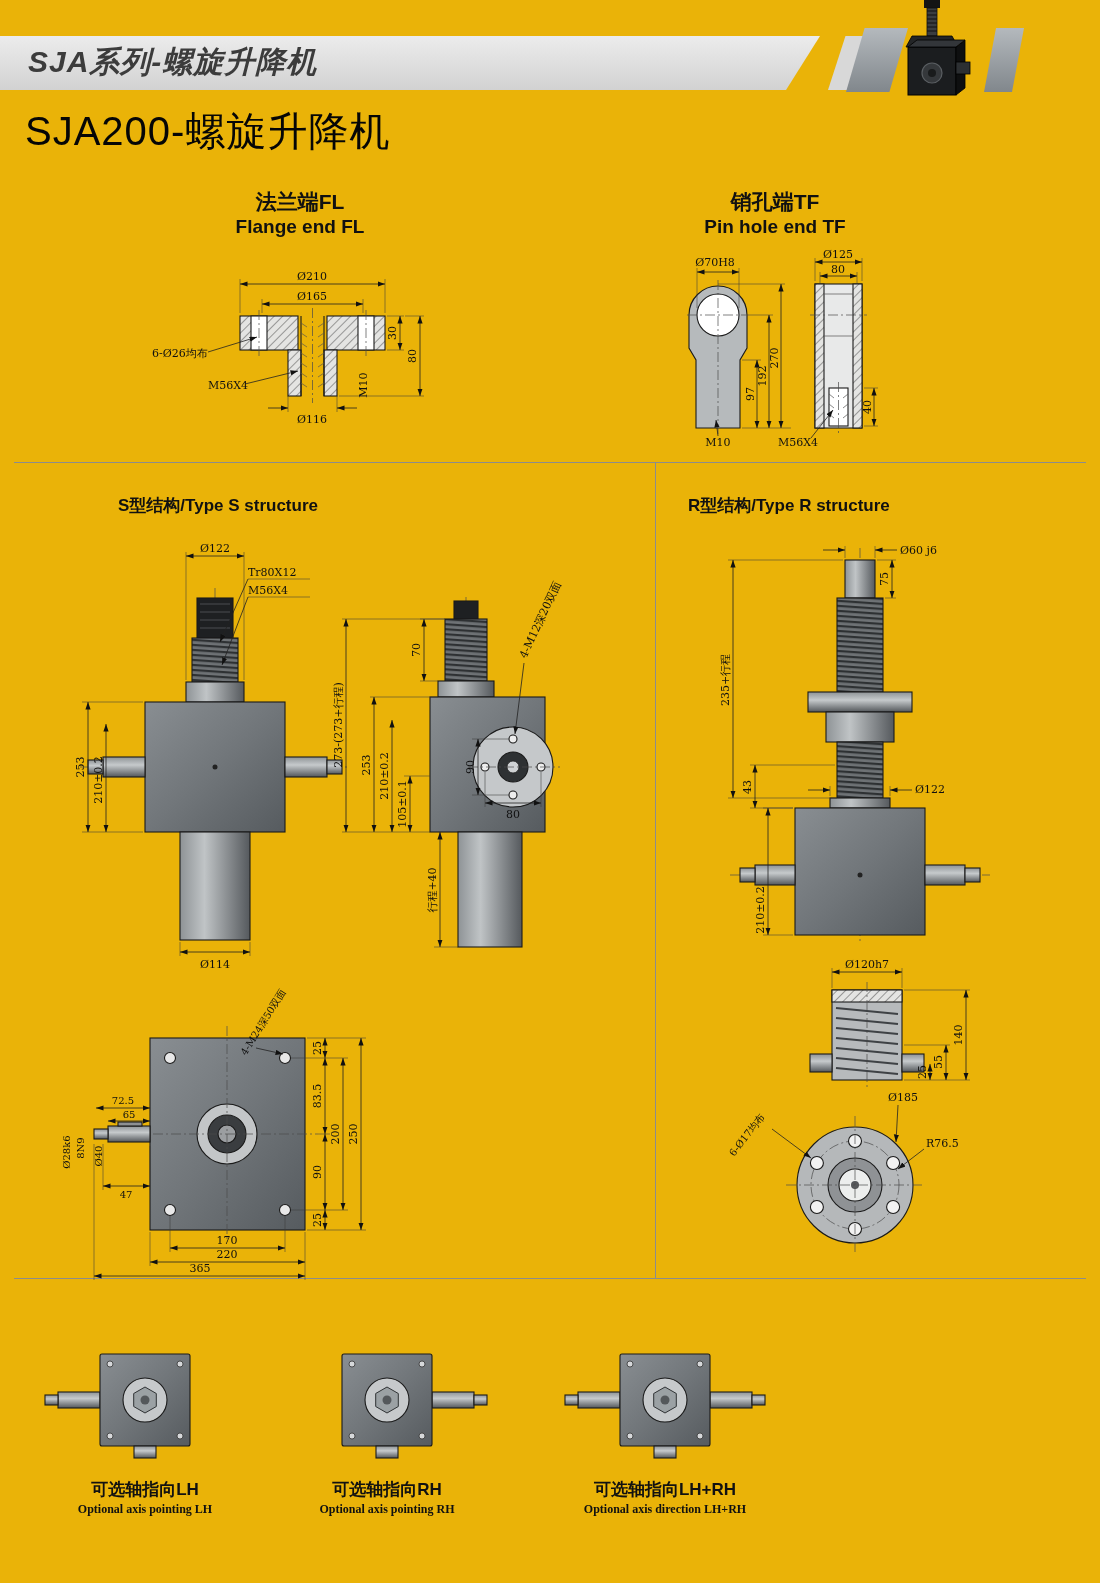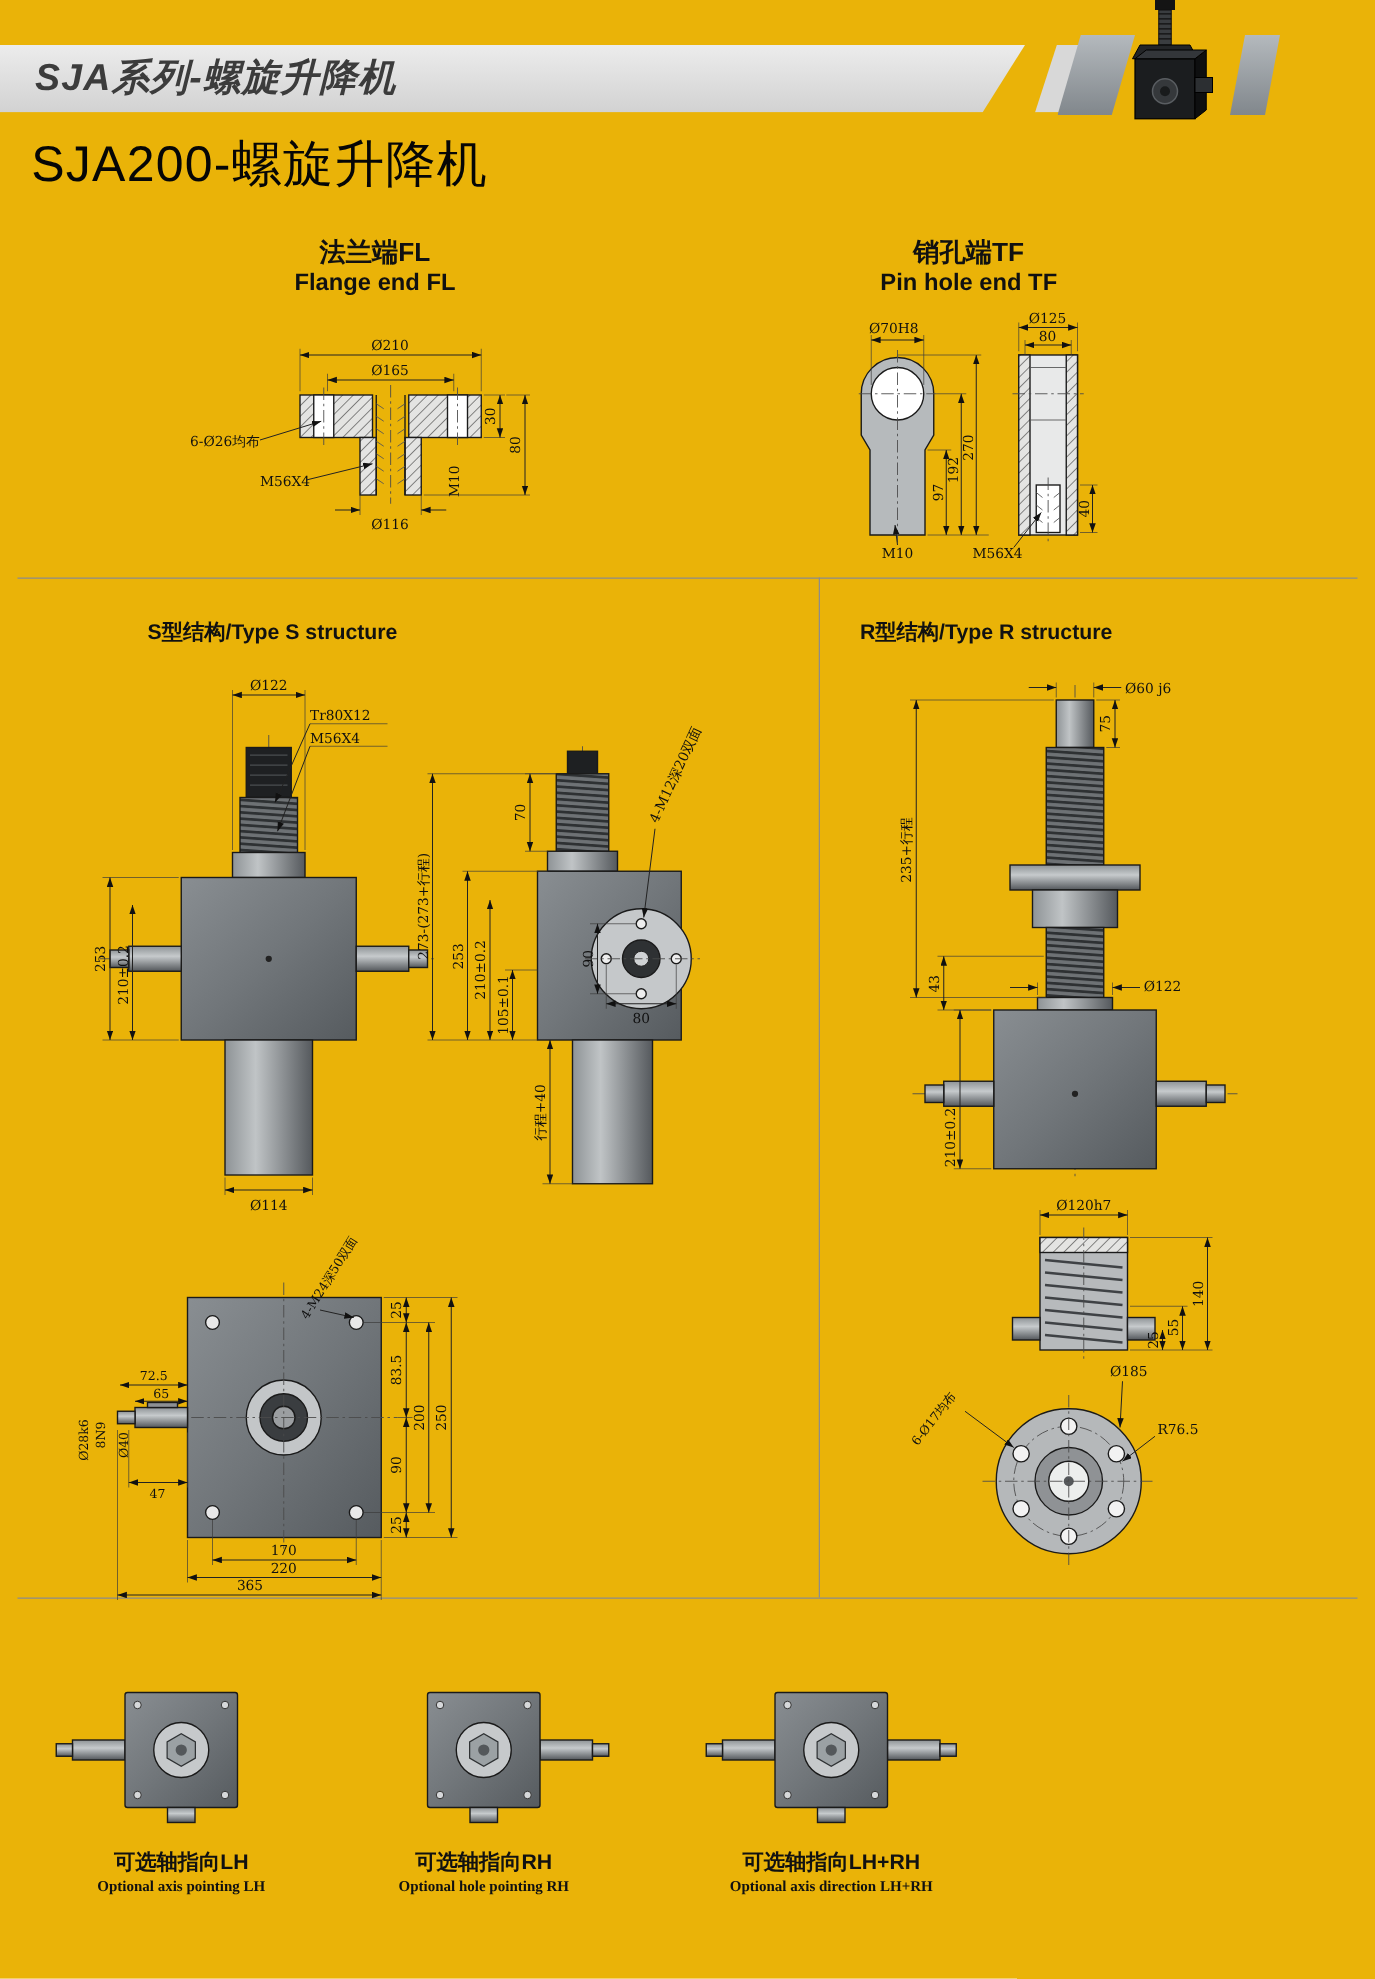--- a/index.html
+++ b/index.html
@@ -491,21 +491,21 @@
         <circle cx="150" cy="16" r="3" fill="#d6d8da" stroke="#333" stroke-width="0.8"></circle>
         <circle cx="80" cy="88" r="3" fill="#d6d8da" stroke="#333" stroke-width="0.8"></circle>
         <circle cx="150" cy="88" r="3" fill="#d6d8da" stroke="#333" stroke-width="0.8"></circle>
         <circle cx="115" cy="52" r="22" fill="#c6c9cb" class="obj"></circle>
         <polygon points="126.3,58.5 115,65 103.7,58.5 103.7,45.5 115,39 126.3,45.5" fill="#9ba1a4" stroke="#2f3234" stroke-width="1"></polygon>
         <circle cx="115" cy="52" r="4.5" fill="#54585b"></circle>
         <rect x="104" y="98" width="22" height="12" fill="url(#gh)" class="obj"></rect>
       </g>
     </svg>
     <div class="cap-cn">可选轴指向RH</div>
-    <div class="cap-en">Optional hole pointing RH</div>
+    <div class="cap-en">Optional axis pointing RH</div>
   </div>
 
   <div class="shaft-fig" style="left:525px;width:280px;text-align:center;">
     <svg width="230" height="114" viewBox="0 0 230 114">
       <g>
         <rect x="28" y="44" width="42" height="16" fill="url(#gh)" class="obj"></rect>
         <rect x="15" y="47" width="13" height="10" fill="url(#gh)" class="obj"></rect>
         <rect x="160" y="44" width="42" height="16" fill="url(#gh)" class="obj"></rect>
         <rect x="202" y="47" width="13" height="10" fill="url(#gh)" class="obj"></rect>
         <rect x="70" y="6" width="90" height="92" rx="2" fill="url(#gbox)" class="obj"></rect>

